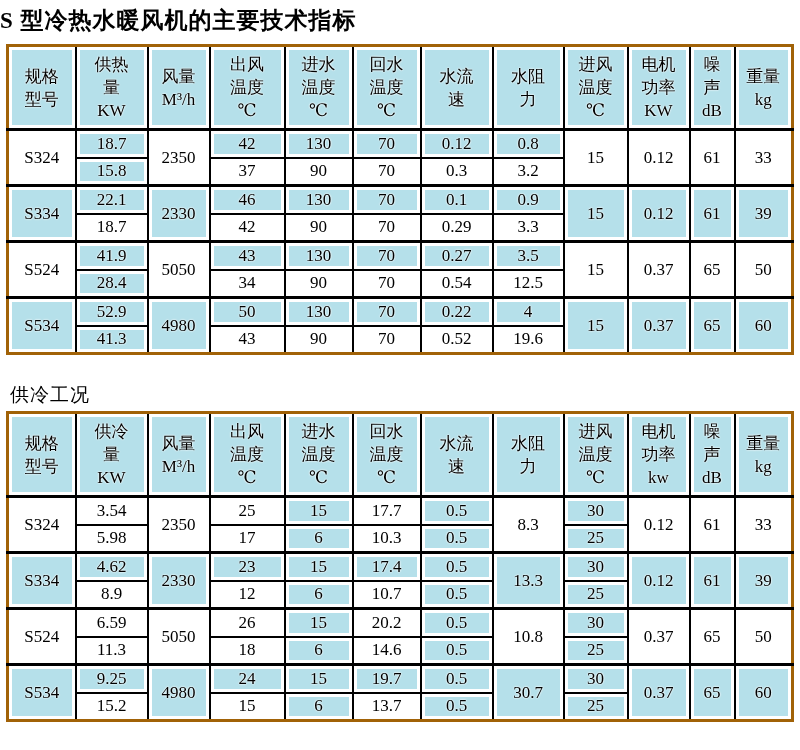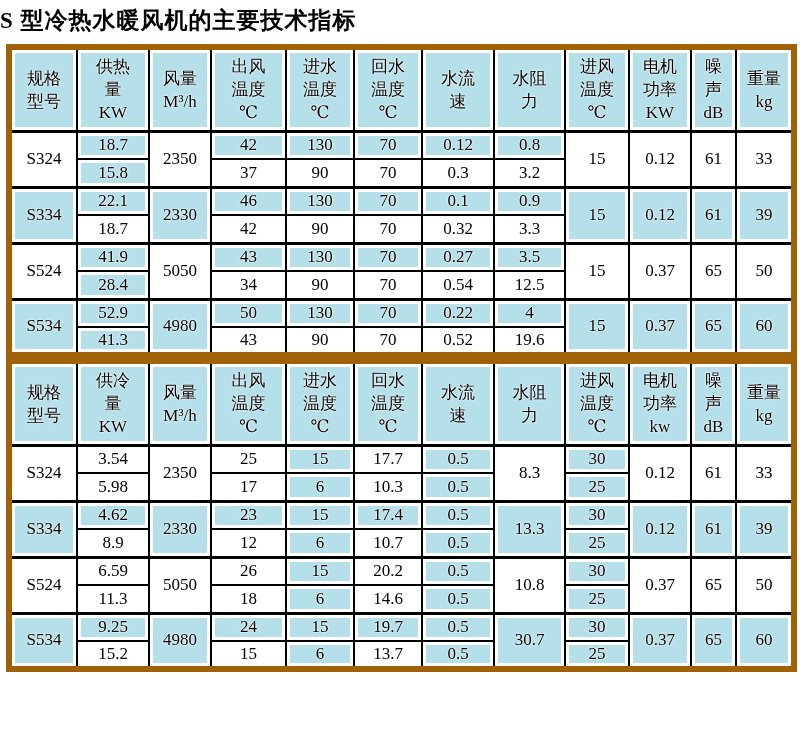--- a/index.html
+++ b/index.html
@@ -11,21 +11,21 @@
   .page-title{
     text-align:left;font-size:23px;font-weight:bold;
     margin:5px 8px 8px 0;letter-spacing:1px;
   }
   .section-label{
     font-size:19px;margin:0 0 3px 10px;letter-spacing:1px;
   }
   .section-cooling .section-label{margin-top:27px;}
   table.spec{
     border-collapse:collapse;table-layout:fixed;margin-left:6px;
-    border:6px solid #a16207;
+    border:3px solid #a16207;
   }
   table.spec td{
     border:2px solid #000;text-align:center;vertical-align:middle;
     font-size:17px;padding:0;overflow:hidden;
   }
   table.spec thead tr{height:84px;}
   table.spec thead td{border-bottom:3px solid #000;line-height:23px;}
   table.spec tbody tr{height:28px;}
   table.spec tbody tr.grp-start td{border-top:3px solid #000;}
   table.spec td.b{
@@ -151,21 +151,21 @@
             <td rowspan="2" class="b">15</td>
             <td rowspan="2" class="b">0.12</td>
             <td rowspan="2" class="b">61</td>
             <td rowspan="2" class="b">39</td>
           </tr>
           <tr>
             <td>18.7</td>
             <td>42</td>
             <td>90</td>
             <td>70</td>
-            <td>0.32</td>
+            <td>0.29</td>
             <td>3.3</td>
           </tr>
           <tr class="grp-start">
             <td rowspan="2">S524</td>
             <td class="b">41.9</td>
             <td rowspan="2">5050</td>
             <td class="b">43</td>
             <td class="b">130</td>
             <td class="b">70</td>
             <td class="b">0.27</td>
@@ -203,20 +203,21 @@
             <td>90</td>
             <td>70</td>
             <td>0.52</td>
             <td>19.6</td>
           </tr>
         </tbody>
       </table>
   </div>
 
   <div class="section section-cooling">
+    <div class="section-label">供冷工况</div>
     <table class="spec">
         <colgroup>
           <col style="width: 68px;">
           <col style="width: 72px;">
           <col style="width: 62px;">
           <col style="width: 75px;">
           <col style="width: 68px;">
           <col style="width: 68px;">
           <col style="width: 72px;">
           <col style="width: 71px;">

